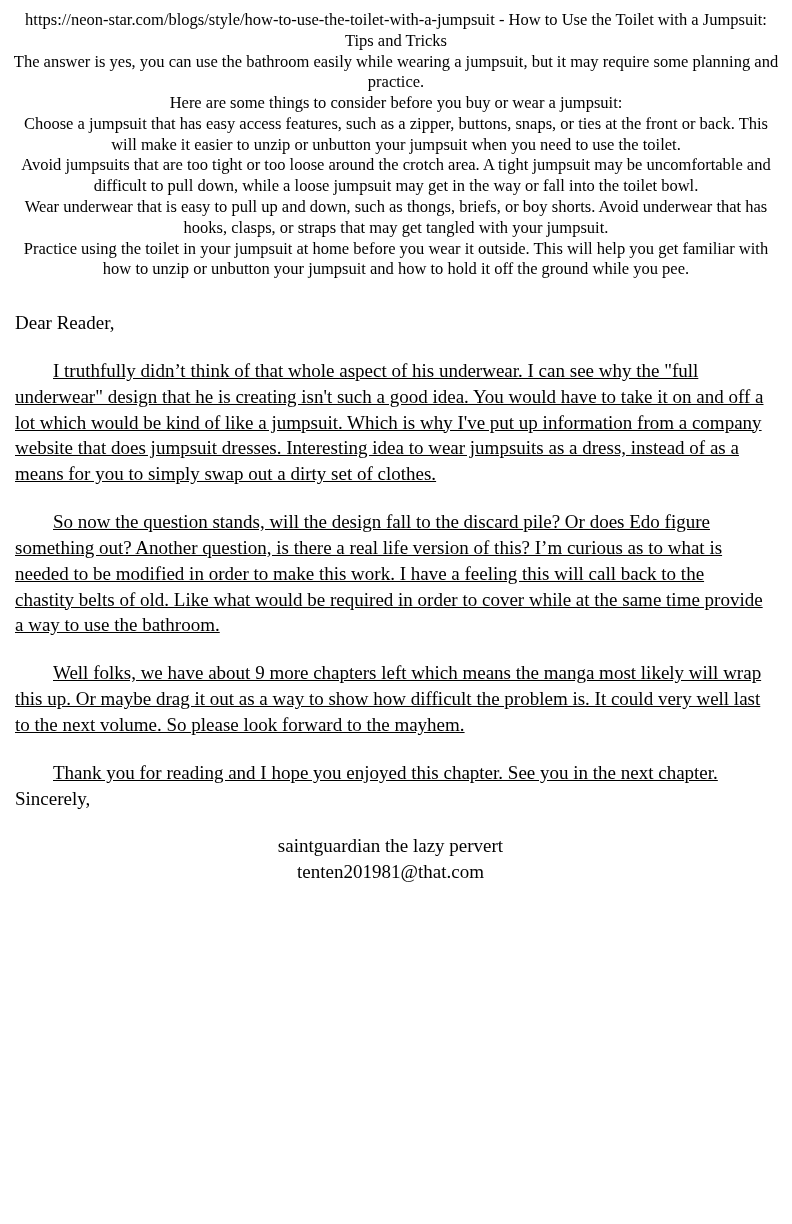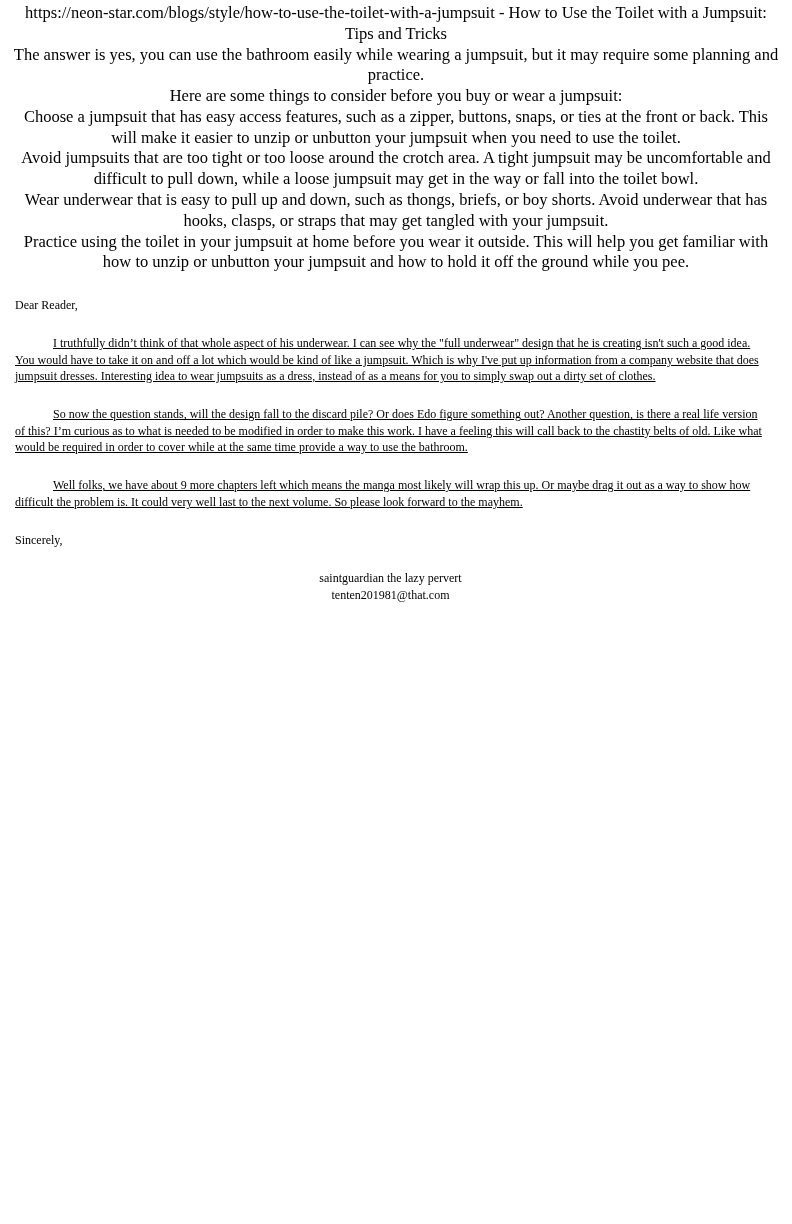--- a/index.html
+++ b/index.html
@@ -11,36 +11,36 @@
     width: 792px;
     height: 1224px;
     font-family: "Liberation Serif", "DejaVu Serif", serif;
     color: #000000;
     overflow: hidden;
   }
   .page {
     width: 792px;
     height: 1224px;
     box-sizing: border-box;
-    padding: 3px 12px 0 12px;
+    padding: 10px 12px 0 12px;
     position: relative;
   }
   .centered-block {
     text-align: center;
     font-size: 16.5px;
     line-height: 1.26;
   }
   .centered-block p {
     margin: 0;
     padding: 0;
     text-align: center;
   }
   .letter {
-    margin-top: 24px;
-    font-size: 12px;
+    margin-top: 30px;
+    font-size: 19px;
     line-height: 1.36;
     text-align: left;
     padding-left: 3px;
     padding-right: 14px;
   }
   .letter p {
     margin: 0 0 22px 0;
     padding: 0;
     text-align: left;
   }
@@ -76,20 +76,21 @@
     <p>Avoid jumpsuits that are too tight or too loose around the crotch area. A tight jumpsuit may be uncomfortable and difficult to pull down, while a loose jumpsuit may get in the way or fall into the toilet bowl.</p>
     <p>Wear underwear that is easy to pull up and down, such as thongs, briefs, or boy shorts. Avoid underwear that has hooks, clasps, or straps that may get tangled with your jumpsuit.</p>
     <p>Practice using the toilet in your jumpsuit at home before you wear it outside. This will help you get familiar with how to unzip or unbutton your jumpsuit and how to hold it off the ground while you pee.</p>
   </div>
 
   <div class="letter">
     <p>Dear Reader,</p>
     <p class="indented">I truthfully didn’t think of that whole aspect of his underwear.  I can see why the "full underwear" design that he is creating isn't such a good idea.  You would have to take it on and off a lot which would be kind of like a jumpsuit.  Which is why I've put up information from a company website that does jumpsuit dresses.  Interesting idea to wear jumpsuits as a dress, instead of as a means for you to simply swap out a dirty set of clothes.</p>
     <p class="indented">So now the question stands, will the design fall to the discard pile?  Or does Edo figure something out?  Another question, is there a real life version of this?  I’m curious as to what is needed to be modified in order to make this work.  I have a feeling this will call back to the chastity belts of old.  Like what would be required in order to cover while at the same time provide a way to use the bathroom.</p>
     <p class="indented">Well folks, we have about 9 more chapters left which means the manga most likely will wrap this up.  Or maybe drag it out as a way to show how difficult the problem is.  It could very well last to the next volume.  So please look forward to the mayhem.</p>
+    <p class="indented tight">Thank you for reading and I hope you enjoyed this chapter.  See you in the next chapter.</p>
 
     <p class="signoff tight">Sincerely,</p>
 
     <div class="signature-block">
       <div>saintguardian the lazy pervert</div>
       <div>tenten201981@that.com</div>
     </div>
   </div>
 
 </div>

